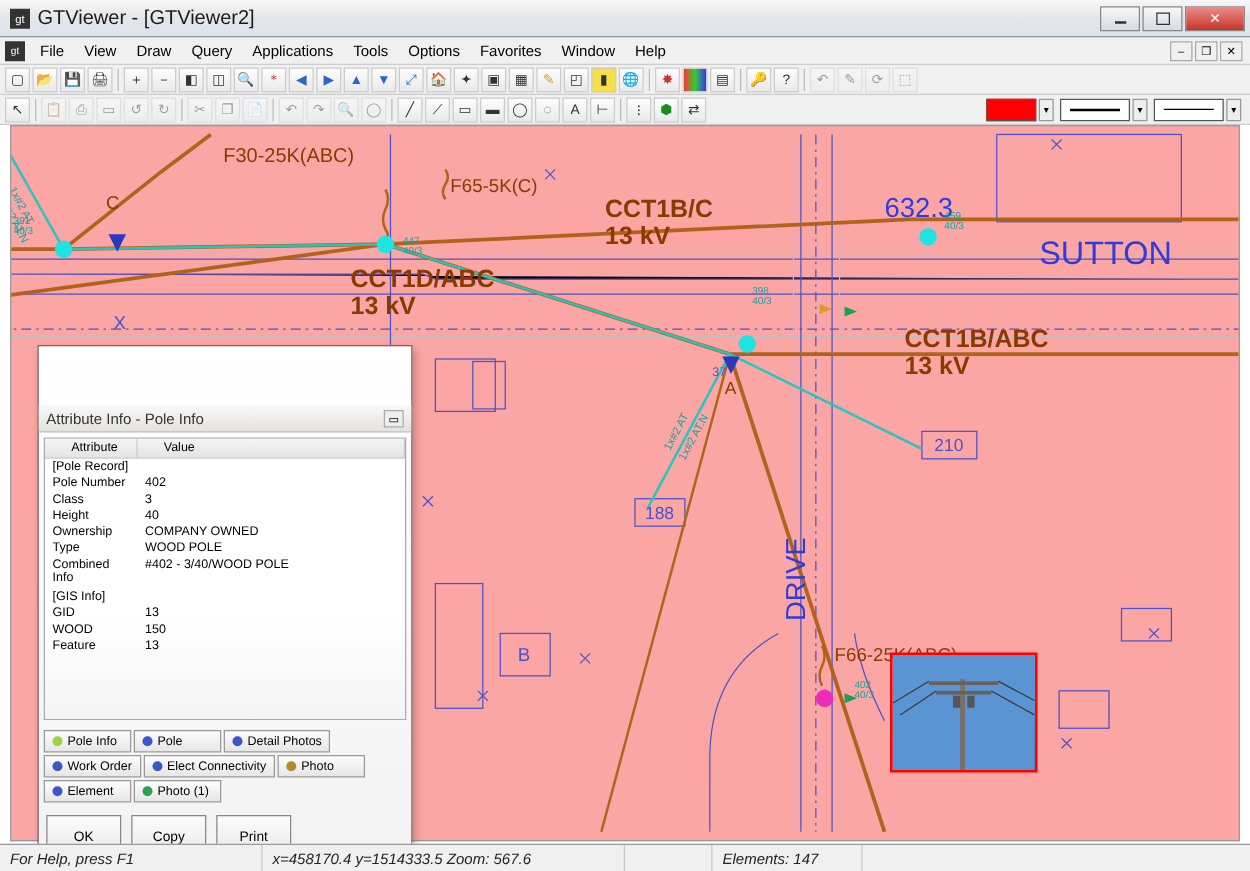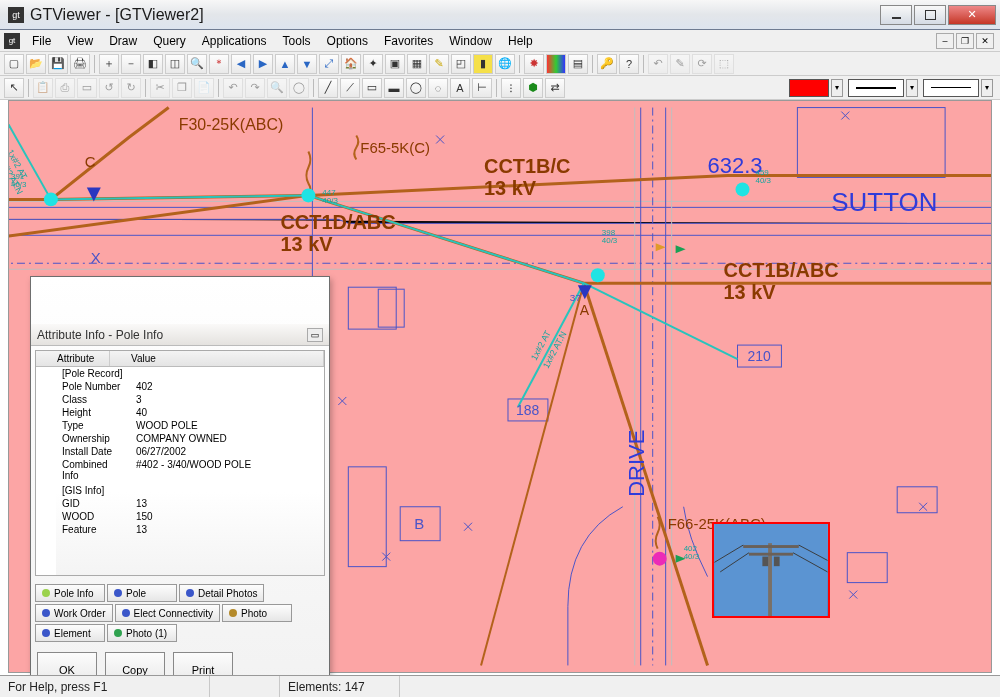--- a/index.html
+++ b/index.html
@@ -31,37 +31,37 @@
   .tb-fill{flex:1;}
   .colorswatch{width:40px;height:18px;background:#ff0000;border:1px solid #555;display:inline-block;}
   .lineswatch{width:56px;height:18px;background:#fff;border:1px solid #555;display:flex;align-items:center;justify-content:center;}
   .dcaret{width:12px;height:18px;border:1px solid #999;background:#eee;margin-right:3px;display:flex;align-items:center;justify-content:center;font-size:8px;}
 
   
   .mapwrap { position: absolute; left: 8px; right: 8px; top: 100px; bottom: 24px; background: #fca5a5; border:1px solid #999; overflow:hidden;}
   .mapwrap svg { width:100%; height:100%; }
 
   
-  .statusbar { position:absolute; left:0; right:0; bottom:0; height:22px; background:#f0f0f0; border-top:1px solid #999; display:flex; align-items:center; font-size:12px; color:#222;}
+  .statusbar { position:absolute; left:0; right:0; bottom:0; height:22px; background:#f0f0f0; border-top:1px solid #999; display:flex; align-items:center; font-size:12px; color:#222;font-style:italic;}
   .statusbar .cell{padding:2px 8px; border-right:1px solid #c8c8c8; height:100%; display:flex; align-items:center;}
   .statusbar .cell:first-child{min-width:210px;}
 
   
   .panel { position:absolute; left:30px; top:276px; width:300px; background:linear-gradient(#fff,#f2f2f2); border:1px solid #6e6e6e; box-shadow:2px 3px 6px rgba(0,0,0,.25); font-size:11px;}
   .panel .phead{height:22px;background:linear-gradient(#faf9f8,#e4e2df);display:flex;align-items:center;padding:0 6px;border-bottom:1px solid #bbb;margin-top:47px;}
   .panel .phead .ptitle{font-size:12px;color:#333;}
   .panel .phead .pclose{margin-left:auto;width:16px;height:14px;border:1px solid #aaa;background:#eee;font-size:9px;display:flex;align-items:center;justify-content:center;}
   .panel .grid{margin:4px;border:1px solid #aaa;background:#fff;}
   .panel .ghead{display:flex;background:linear-gradient(#f4f4f4,#e4e4e4);font-size:10px;border-bottom:1px solid #bbb;}
   .panel .ghead div{padding:2px 21px;border-right:1px solid #ccc;}
   .panel .ghead .c1{width:74px;} .panel .ghead .c2{flex:1;}
   .panel .grow{display:flex;font-size:10px;padding:0 0;}
   .panel .grow div{padding:1px 6px;}
   .panel .grow .c1{width:74px;} .panel .grow .c2{flex:1;}
-  .panel .gbody{height:208px;overflow:auto;background:linear-gradient(#fff 60%,#f4f4f4);margin-left:20px;}
+  .panel .gbody{height:208px;overflow:auto;background:linear-gradient(#fff 60%,#f4f4f4);}
   .panel .tabs{display:flex;flex-wrap:wrap;gap:2px;padding:4px;}
   .panel .tab{flex:0 0 auto;min-width:70px;height:18px;border:1px solid #999;background:linear-gradient(#fdfdfd,#e6e6e6);font-size:10px;padding:1px 6px;display:flex;align-items:center;gap:4px;}
   .panel .tab .dot{width:8px;height:8px;border-radius:50%;}
   .panel .btns{display:flex;gap:8px;padding:6px 6px 8px;}
   .panel .btns button{flex:0 0 60px;height:36px;font-size:11px;border:1px solid #888;background:linear-gradient(#fcfcfc,#e7e7e7);}
 
   .thumb{position:absolute; left:712px; top:522px; width:118px; height:96px; border:2px solid #f00; background:linear-gradient(#6ea4dc,#3b72b2);}
   .thumb svg{width:100%;height:100%;}
 
   text.maplabel{font-family:Arial,sans-serif;}
@@ -326,30 +326,26 @@
         </div>
         <div class="grow">
           <div class="c1">Class</div>
           <div class="c2">3</div>
         </div>
         <div class="grow">
           <div class="c1">Height</div>
           <div class="c2">40</div>
         </div>
         <div class="grow">
+          <div class="c1">Ownership</div>
+          <div class="c2">COMPANY OWNED</div>
+        </div>
+        <div class="grow">
           <div class="c1">Type</div>
           <div class="c2">WOOD POLE</div>
-        </div>
-        <div class="grow">
-          <div class="c1">Ownership</div>
-          <div class="c2">COMPANY OWNED</div>
-        </div>
-        <div class="grow">
-          <div class="c1">Install Date</div>
-          <div class="c2">06/27/2002</div>
         </div>
         <div class="grow">
           <div class="c1">Combined Info</div>
           <div class="c2">#402 - 3/40/WOOD POLE</div>
         </div>
         <div class="grow">
           <div class="c1"></div>
           <div class="c2"></div>
         </div>
         <div class="grow">
@@ -406,16 +402,17 @@
     </div>
   <div class="btns">
     <button>OK</button>
     <button>Copy</button>
     <button>Print</button>
   </div>
 </div>
 
 <div class="statusbar">
   <div class="cell">For Help, press F1</div>
+  <div class="cell" style="min-width:290px;">x=458170.4 y=1514333.5  Zoom: 567.6</div>
   <div class="cell" style="min-width:70px;"></div>
   <div class="cell" style="min-width:120px;">Elements: 147</div>
   <div class="cell" style="flex:1;border-right:none;"></div>
 </div>
 
 </body></html>

